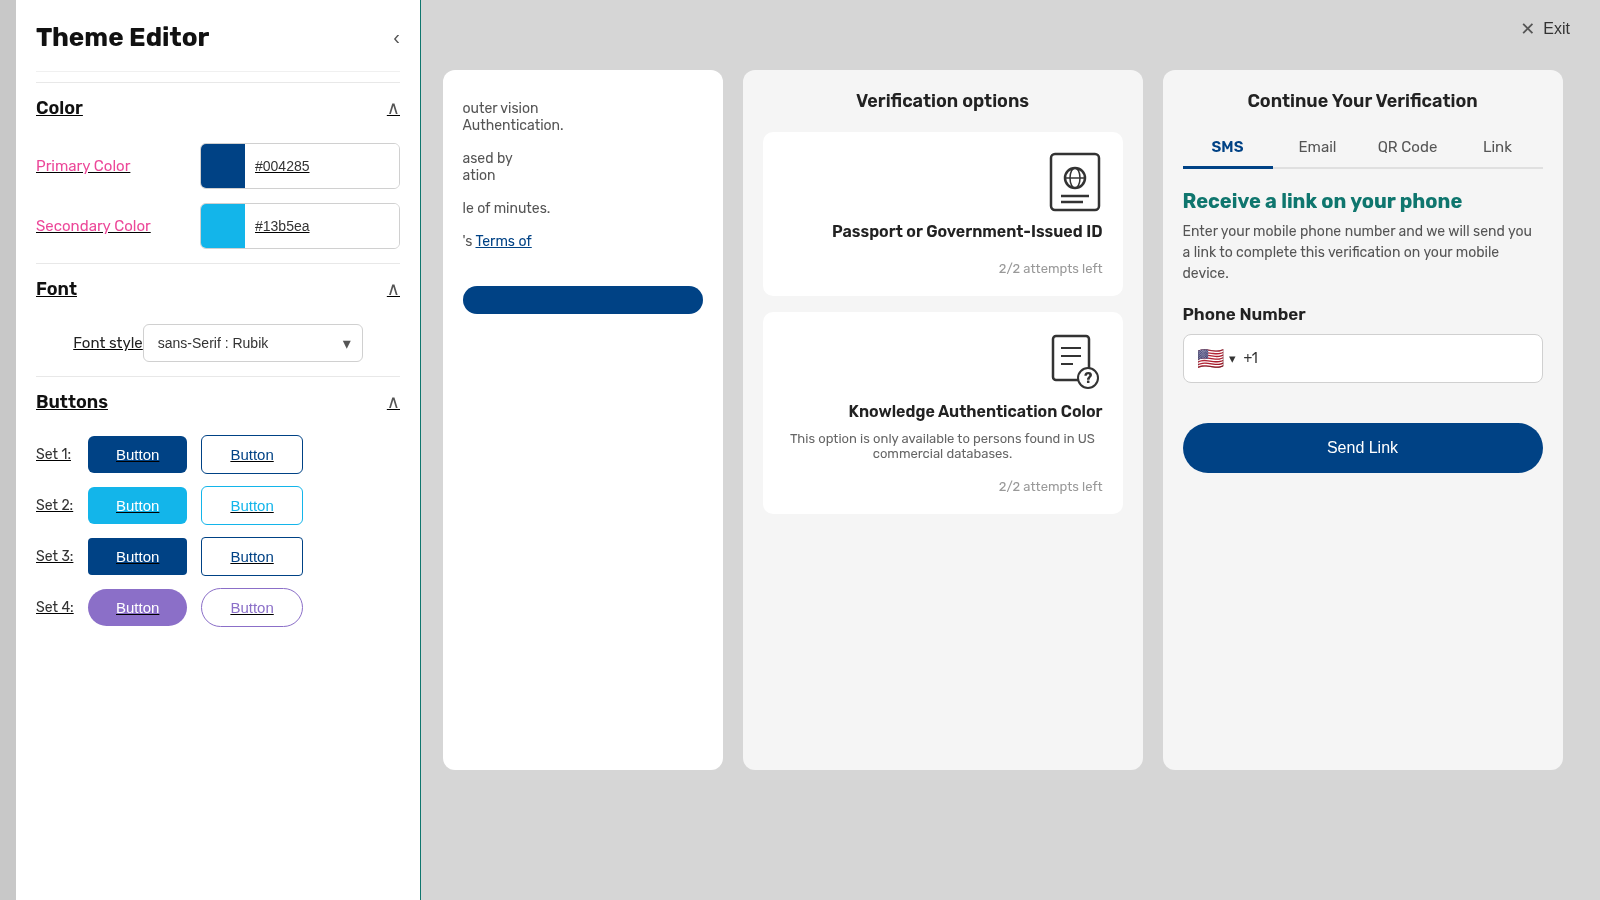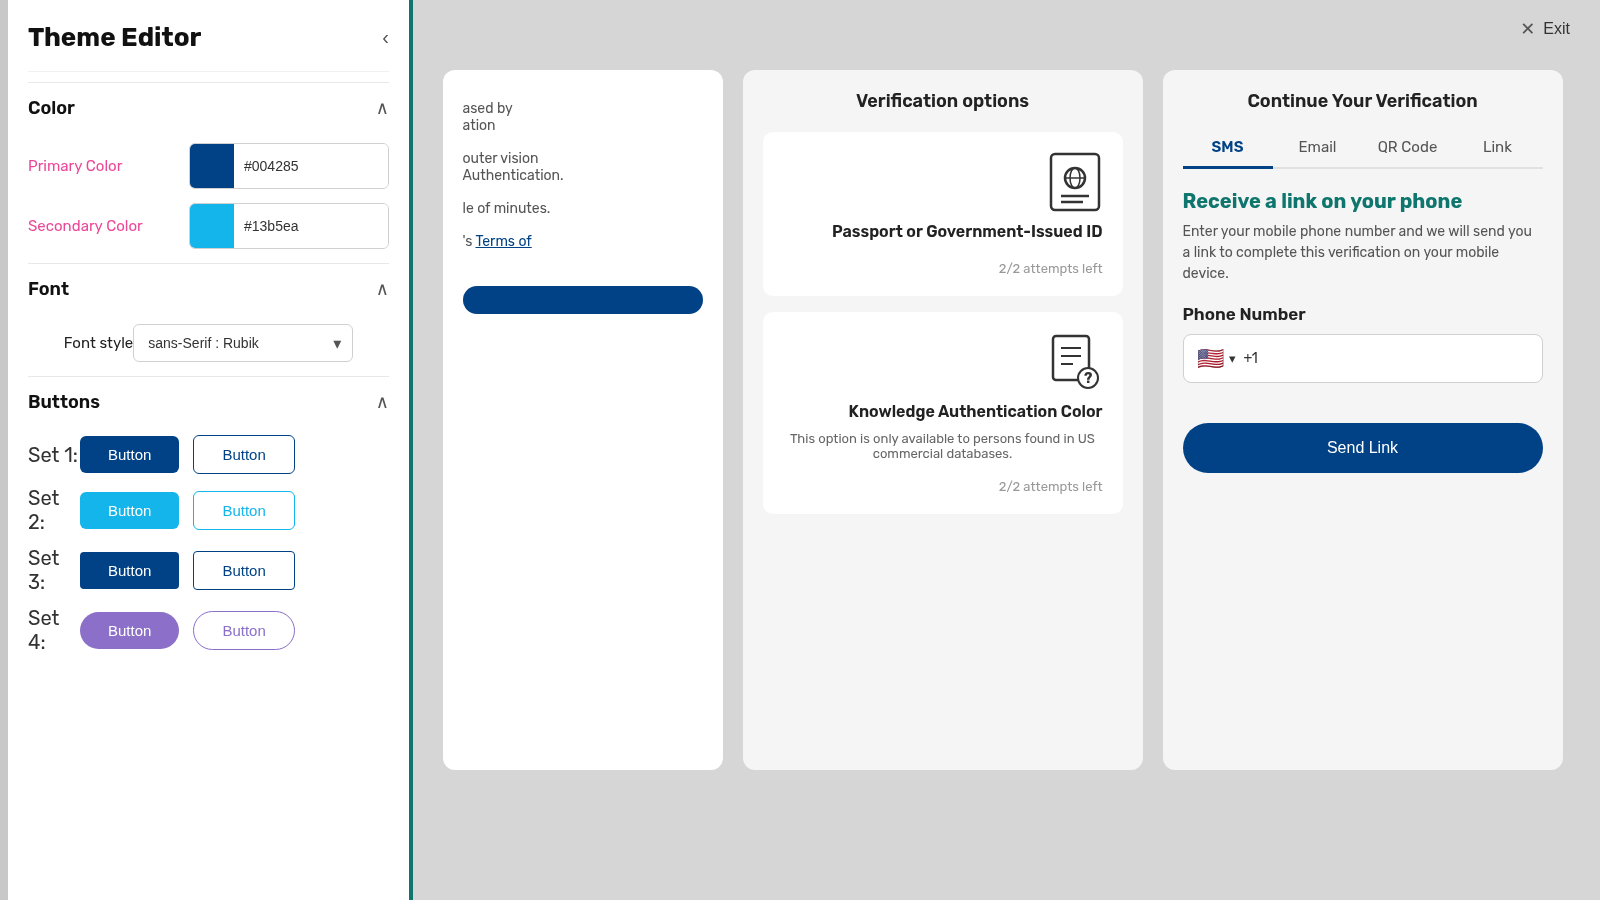--- a/index.html
+++ b/index.html
@@ -8,25 +8,25 @@
       background: #c8c8c8;
       width: 1600px;
       height: 900px;
       overflow: hidden;
       position: relative;
     }
 
     
     #theme-editor {
       position: absolute;
-      top: 0; left: 8px;
+      top: 0; left: 16px;
       width: 405px;
       height: 900px;
       background: #fff;
-      border-right: 4px solid #0f766e;
+      border-right: 1px solid #0f766e;
       overflow-y: auto;
       z-index: 10;
       padding: 0 20px 40px 20px;
     }
 
     .editor-header {
       display: flex;
       align-items: center;
       justify-content: space-between;
       padding: 22px 0 18px 0;
@@ -42,20 +42,21 @@
       background: none;
       border: none;
       cursor: pointer;
       font-size: 20px;
       color: #555;
     }
 
     
     .section {
       margin-top: 10px;
+      text-decoration: underline;
     }
     .section-header {
       display: flex;
       align-items: center;
       justify-content: space-between;
       padding: 14px 0 10px 0;
       cursor: pointer;
     }
     .section-title {
       font-size: 18px;
@@ -150,21 +151,21 @@
     
     .buttons-grid {
       margin-top: 8px;
     }
     .button-row {
       display: flex;
       align-items: center;
       margin: 12px 0;
     }
     .button-set-label {
-      font-size: 20px;
+      font-size: 14px;
       color: #333;
       width: 52px;
       flex-shrink: 0;
     }
     .btn-filled {
       padding: 10px 28px;
       border-radius: 6px;
       border: none;
       font-size: 15px;
       font-weight: 500;
@@ -498,26 +499,26 @@
 
 <button id="exit-btn">
   <span class="x-icon">✕</span>
   <span>Exit</span>
 </button>
 
 <div id="main-content">
 
   <div class="card-left">
     <p class="card-left-text">
+      <span>outer vision</span><br>
+      <span>Authentication.</span>
+    </p>
+    <p class="card-left-text">
       <span>ased by</span><br>
       <span>ation</span>
-    </p>
-    <p class="card-left-text">
-      <span>outer vision</span><br>
-      <span>Authentication.</span>
     </p>
     <p class="card-left-text">
       <span>le of minutes.</span>
     </p>
     <p class="card-left-text">
       's <a class="terms-link" href="#">Terms of</a>
     </p>
     <button class="card-left-btn"></button>
   </div>
 

